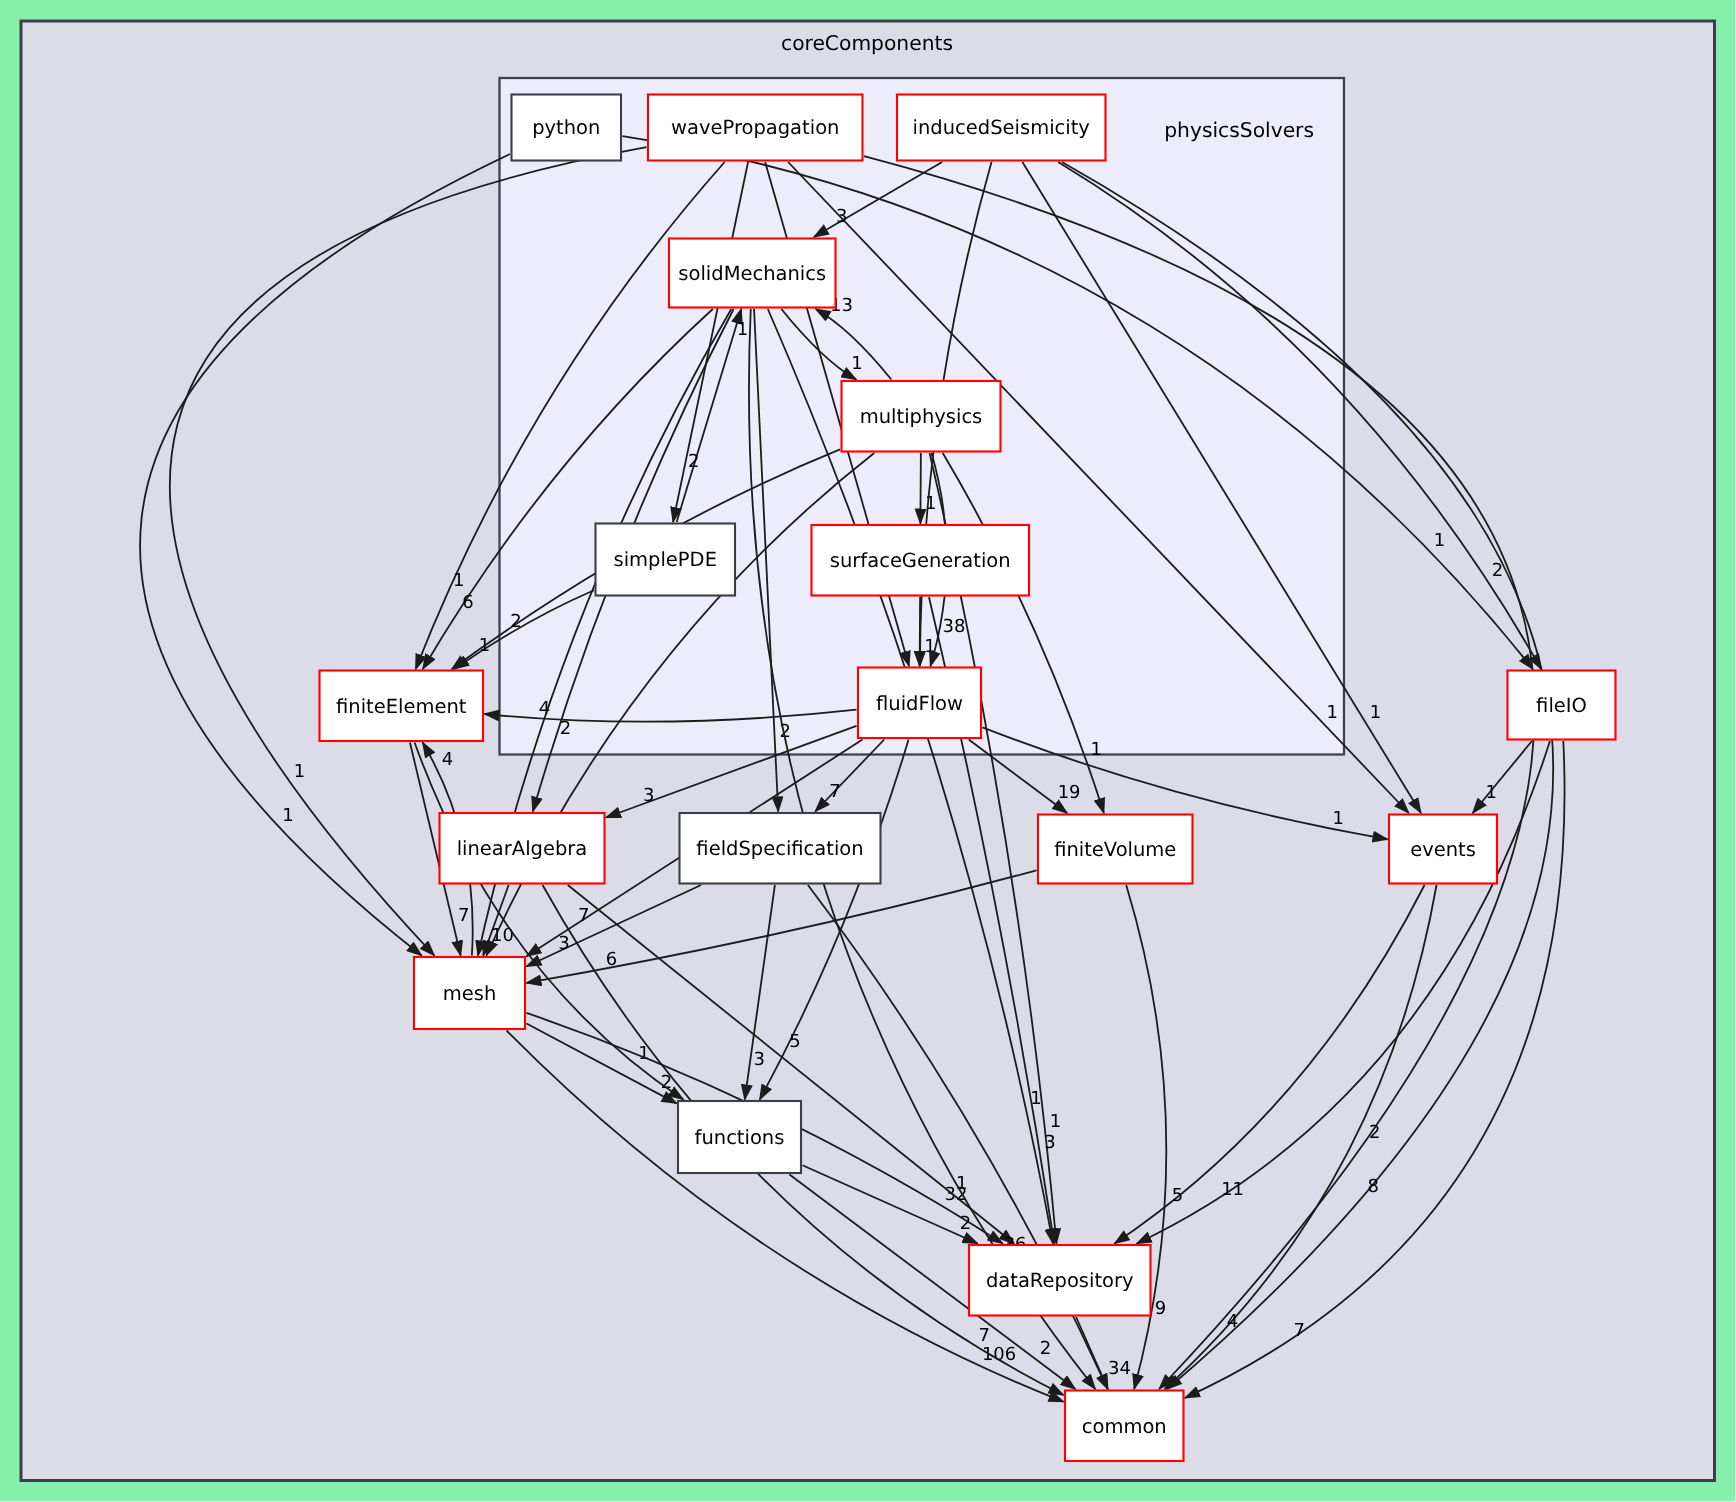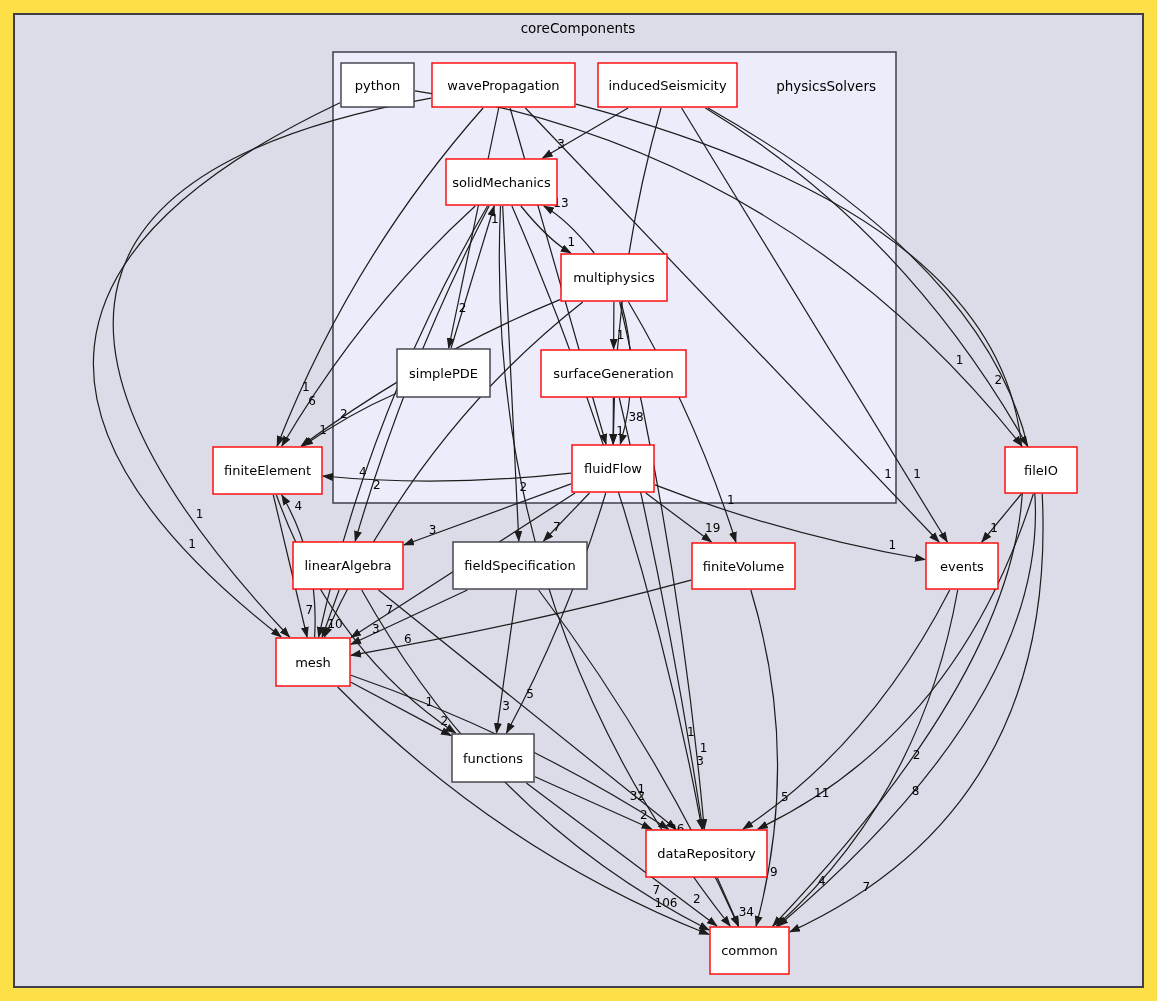--- a/index.html
+++ b/index.html
@@ -1,16 +1,16 @@
 <!DOCTYPE html>
 <html><head>
 <meta charset="utf-8">
 <style>
   html,body{margin:0;padding:0;background:#ffffff;}
-  #stage{position:relative;width:1157px;height:1001px;background:#fde047;
+  #stage{position:relative;width:1157px;height:1001px;background:#86efac;
          font-family:"DejaVu Sans",sans-serif;}
   svg{position:absolute;left:0;top:0;}
   text{user-select:none;}
 </style>
 </head>
 <body>
 
 <div id="stage">
   <svg id="graph" width="1157" height="1001" viewBox="0 0 1157 1001">
       <defs>

